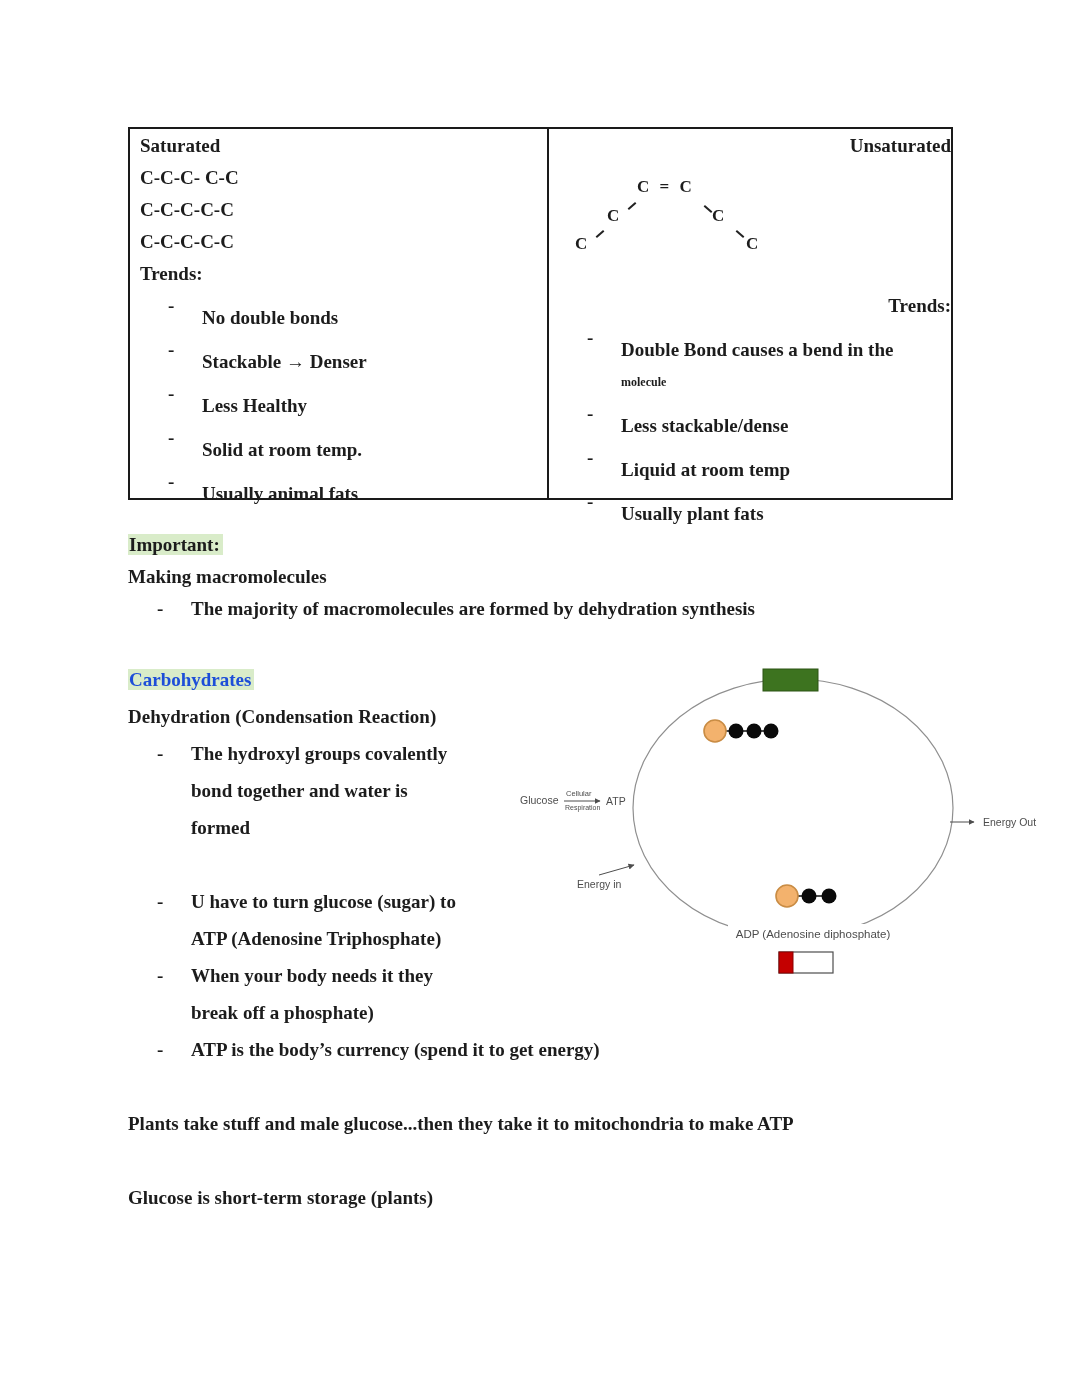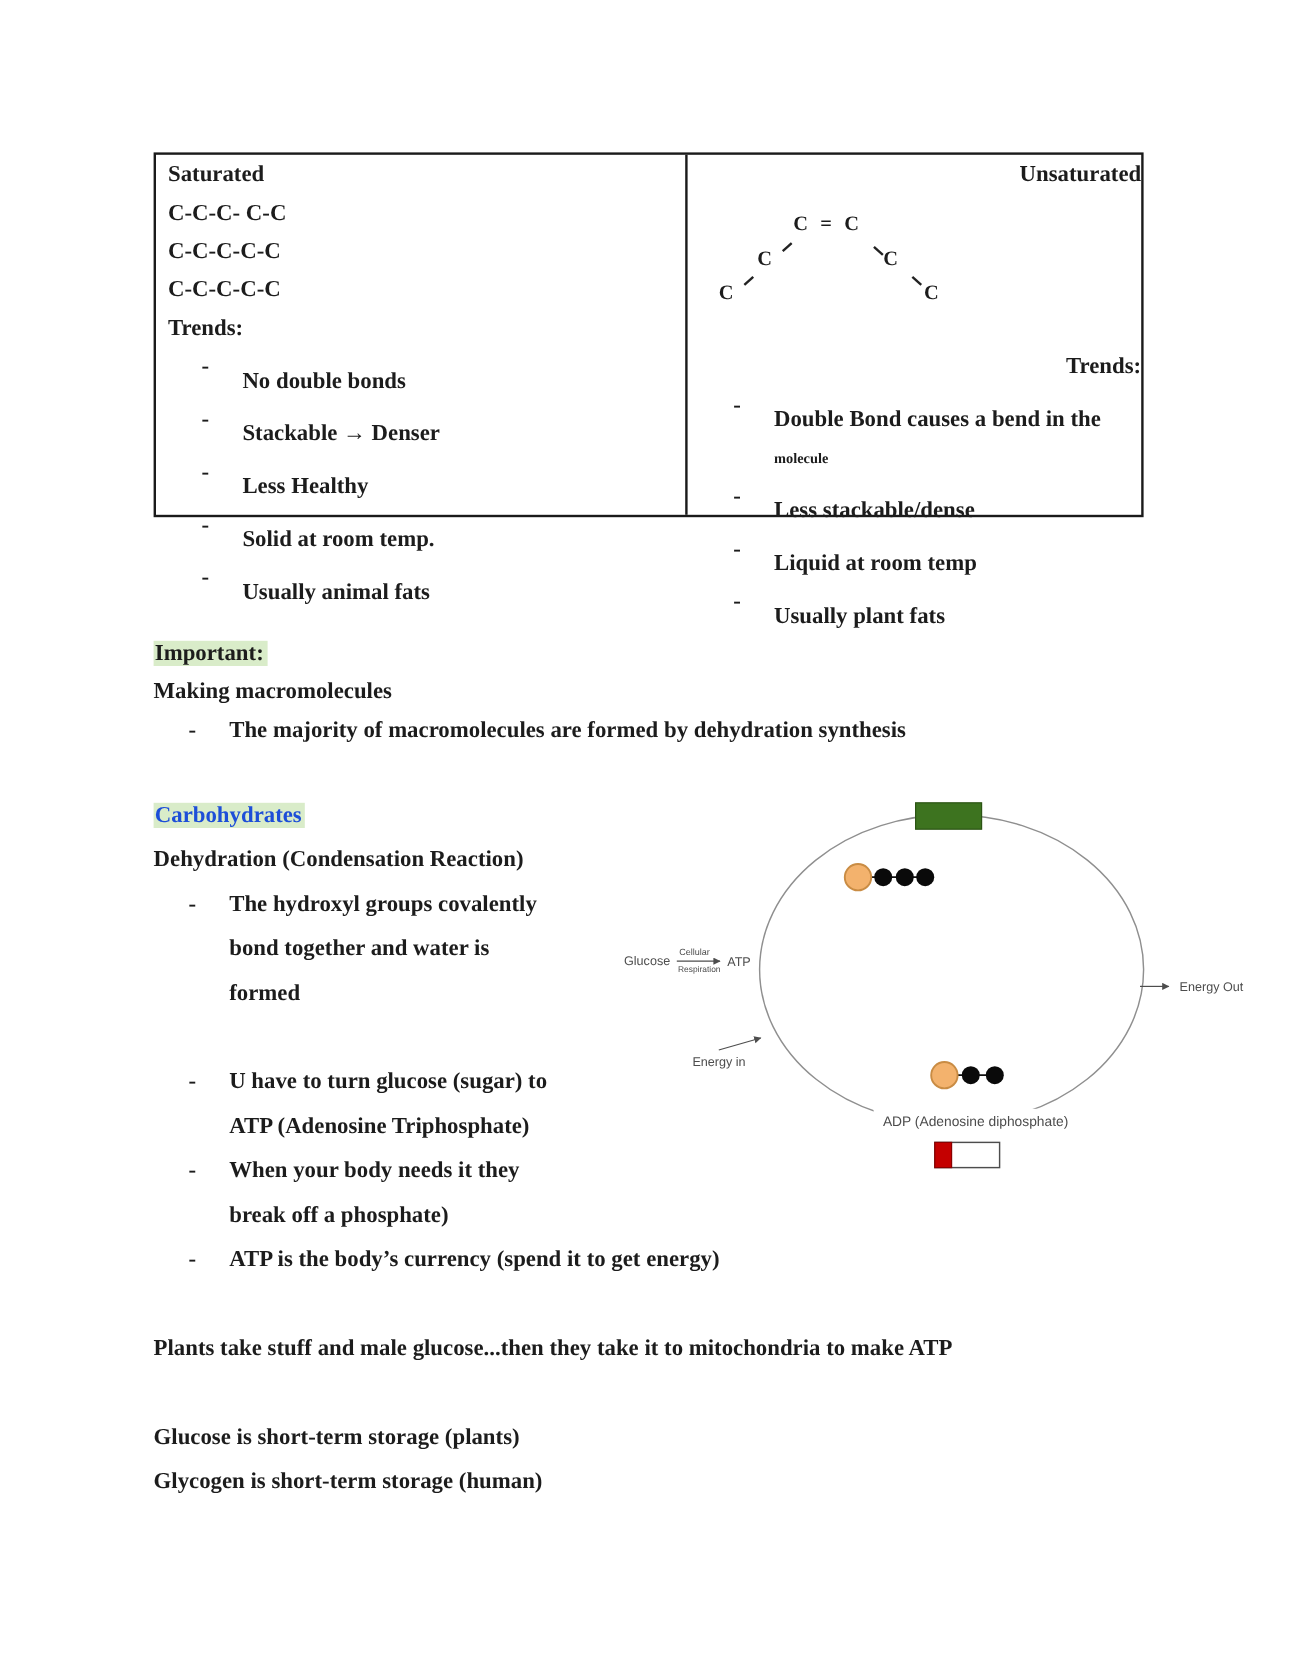--- a/index.html
+++ b/index.html
@@ -2,22 +2,22 @@
 <html><head>
 <meta charset="utf-8">
 <style>
   html,body{margin:0;padding:0;background:#fff;}
   .page{
     position:relative;width:1080px;height:1397px;background:#ffffff;
     font-family:"Liberation Serif","DejaVu Serif",serif;
     font-weight:700;color:#1c1c1c;overflow:hidden;
   }
   
-  .tbl{position:absolute;left:128px;top:127px;width:825px;height:304px;
-       border:2px solid #1a1a1a;display:flex;box-sizing:border-box;gap:24px;}
+  .tbl{position:absolute;left:128px;top:127px;width:825px;height:373px;
+       border:2px solid #1a1a1a;display:flex;box-sizing:border-box;}
   .cell{box-sizing:border-box;padding-top:1px;}
   .cell-l{width:417px;}
   .cell-r{flex:1;border-left:2px solid #1a1a1a;position:relative;}
   .tline{line-height:32px;font-size:19px;padding-left:10px;}
   .cell-r .tline{padding-left:7px;text-align:right;}
   .tbullet{display:flex;line-height:32px;font-size:19px;}
   .tbullet .dash{flex:none;width:34px;margin-left:38px;}
   .tbullet .txt{flex:1;padding-right:6px;margin-top:12px;}
   .tcont{line-height:32px;font-size:12px;padding-left:72px;}
   
@@ -142,21 +142,20 @@
     </div>
     <div class="scont">break off a phosphate)</div>
     <div class="sbullet">
       <span class="dash">-</span>
       <span>ATP is the body’s currency (spend it to get energy)</span>
     </div>
     <div class="sp"></div>
     <div>Plants take stuff and male glucose...then they take it to mitochondria to make ATP</div>
     <div class="sp"></div>
     <div>Glucose is short-term storage (plants)</div>
-    <div>Glycogen is short-term storage (human)</div>
   </div>
 
   <svg class="diagram" viewBox="0 0 560 330">
     <defs>
       <marker id="arr" markerWidth="8" markerHeight="8" refX="5.5" refY="3" orient="auto">
         <path d="M0,0 L6,3 L0,6 Z" fill="#4d4d4d"></path>
       </marker>
     </defs>
 
     <ellipse cx="293" cy="153" rx="160" ry="129" fill="none" stroke="#8f8f8f" stroke-width="1.2"></ellipse>

